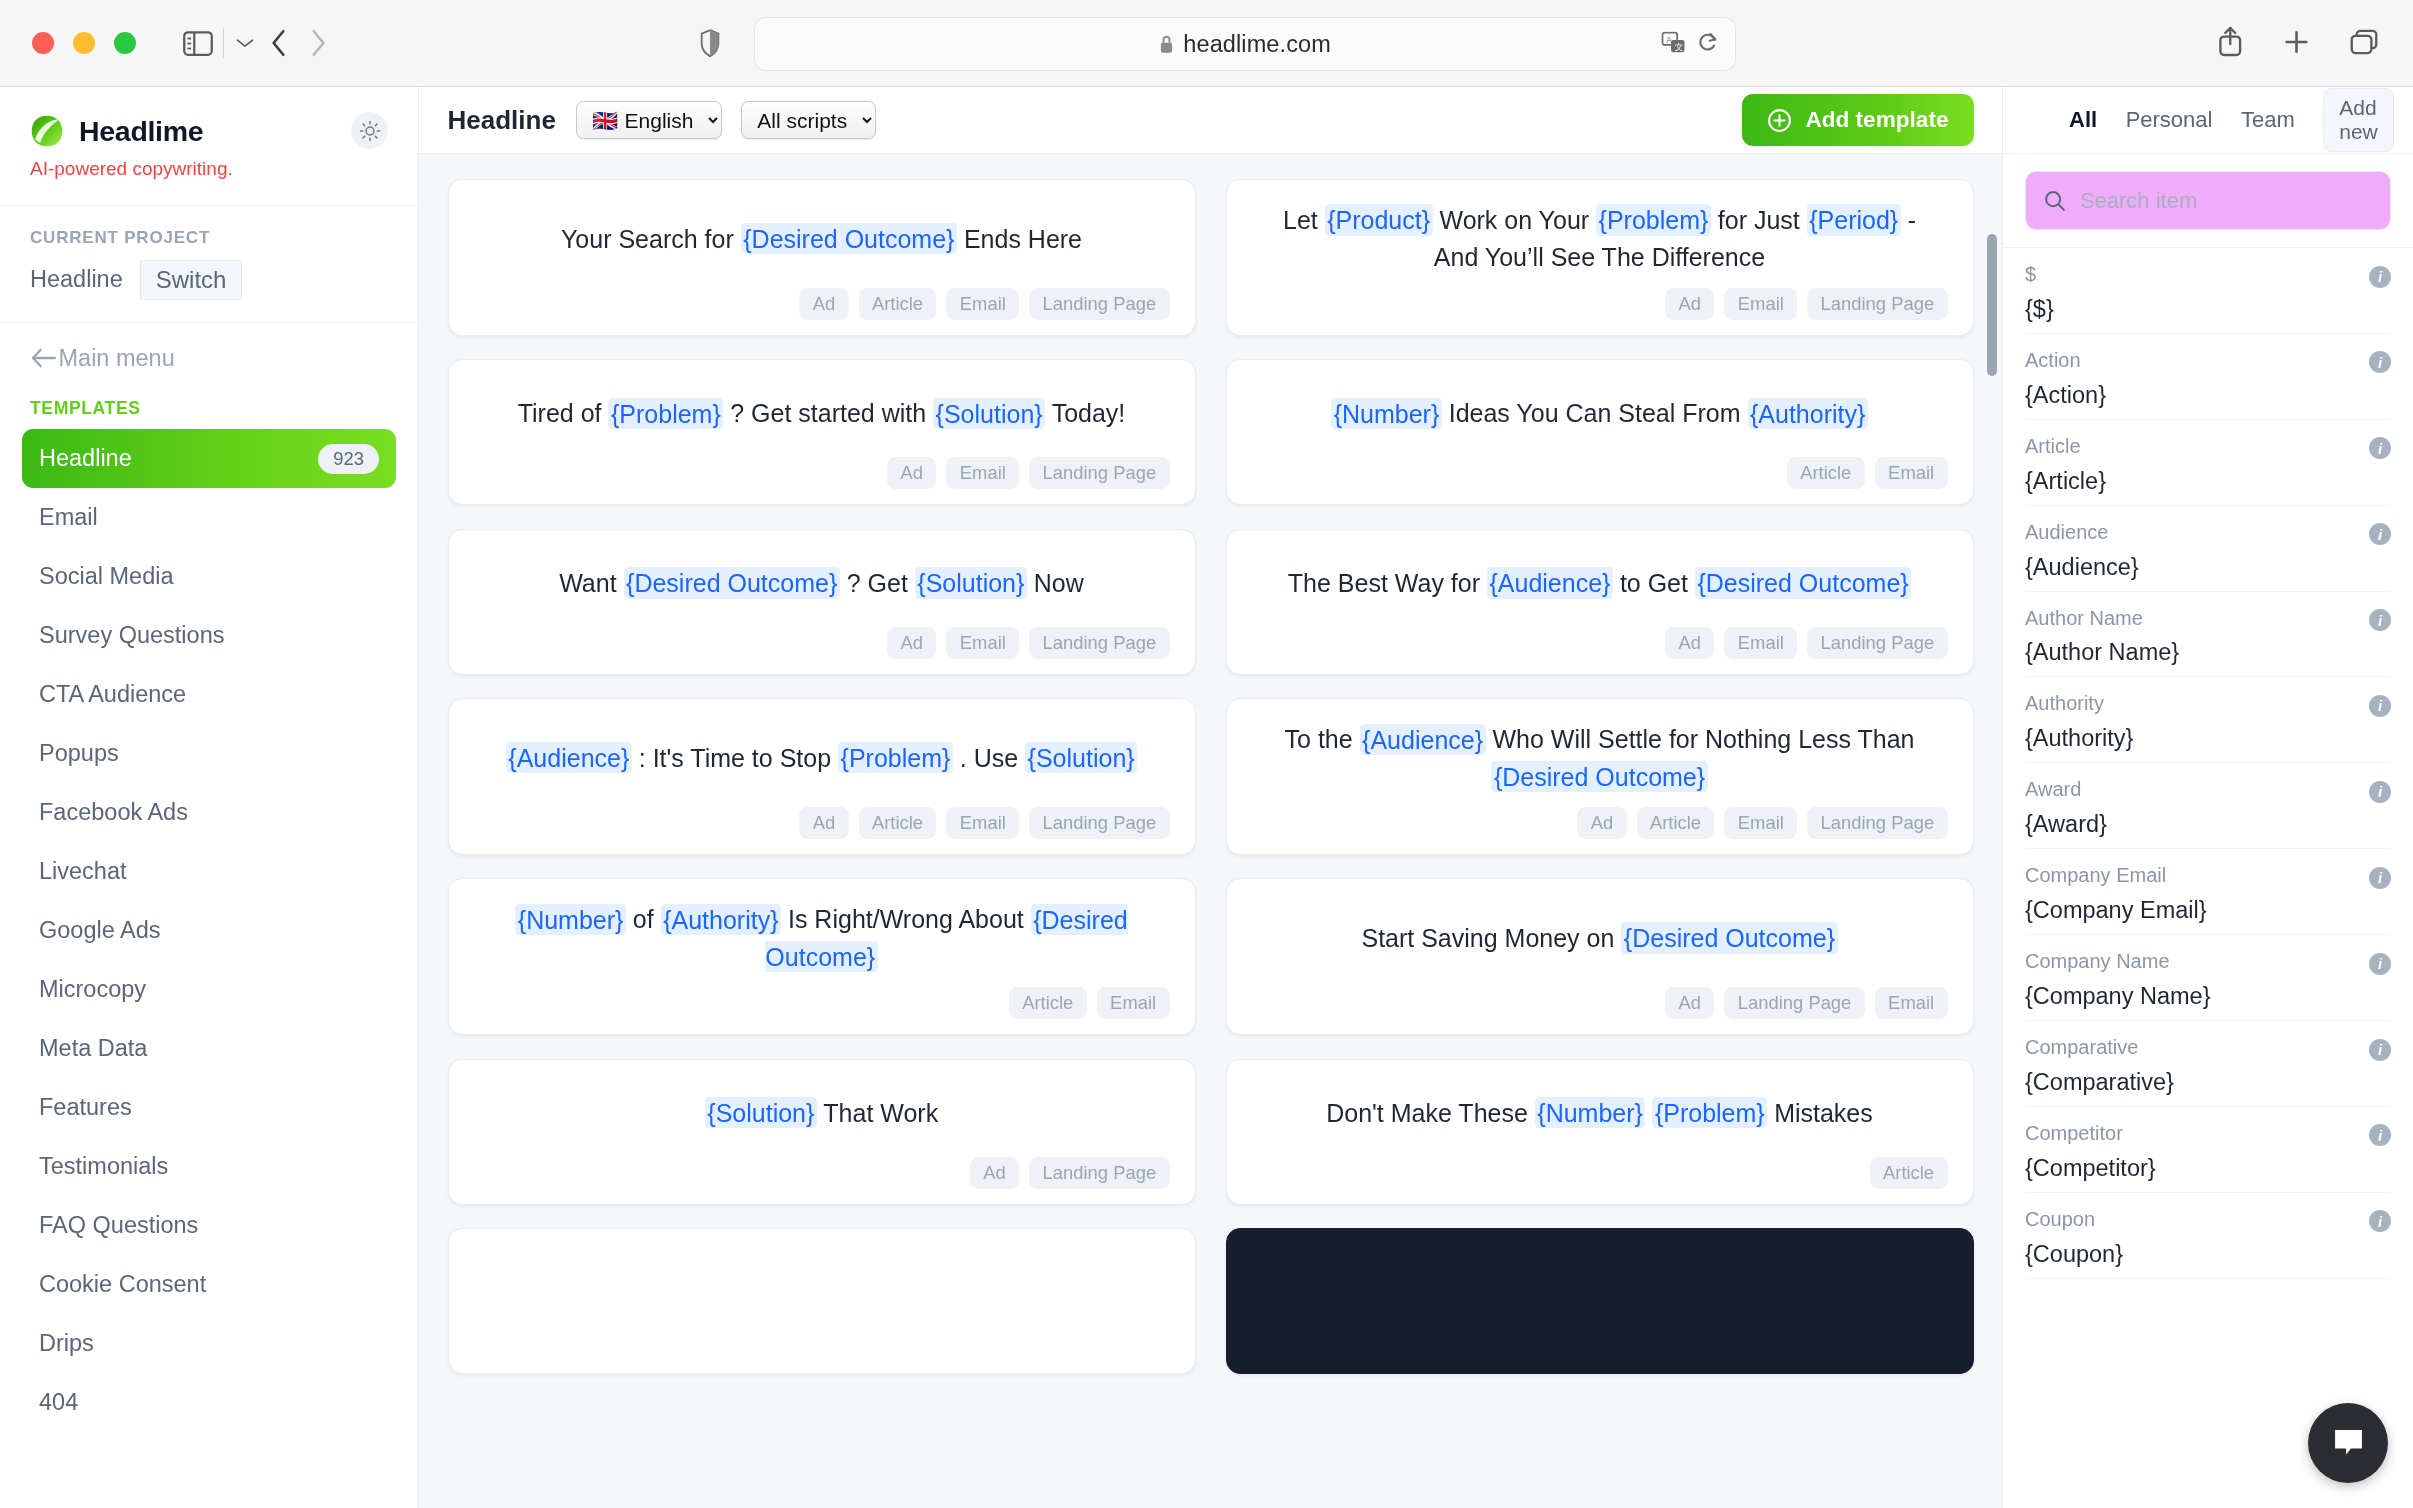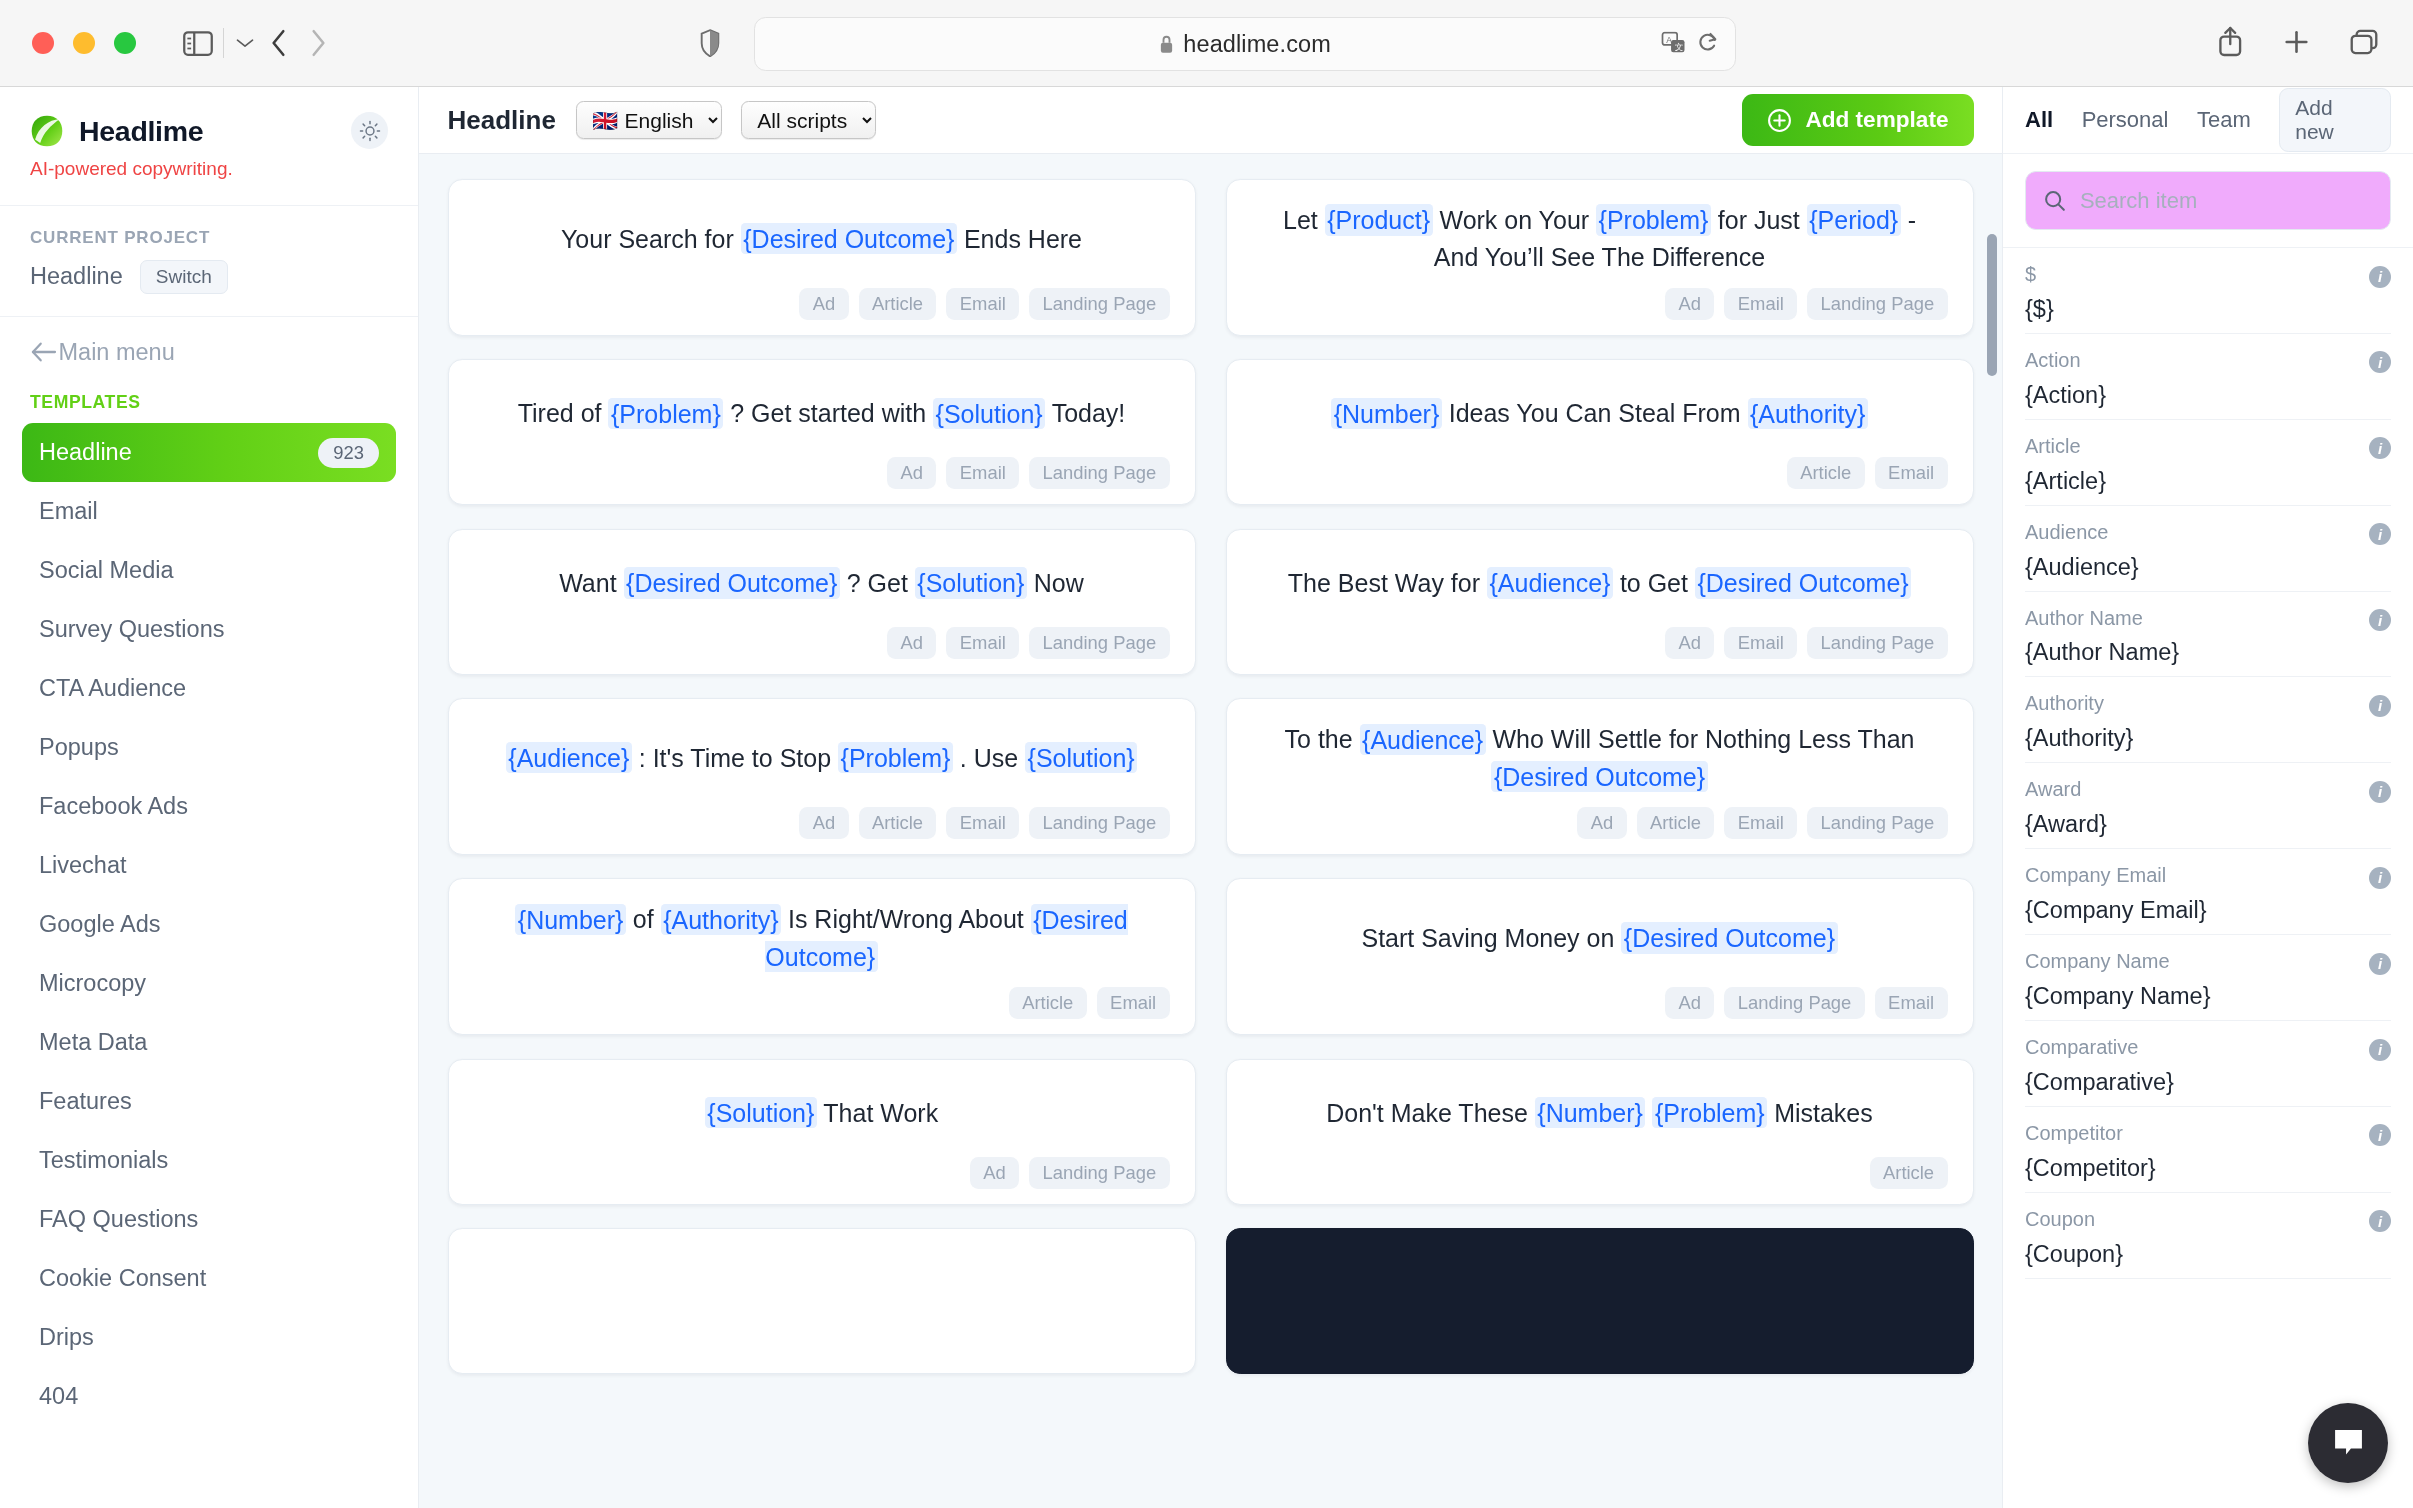--- a/index.html
+++ b/index.html
@@ -91,23 +91,23 @@
     padding: 22px 30px 22px 30px;
     border-bottom: 0.8px solid #eef1f5;
   }
   #project-label {
     font-size: 17px; font-weight: 700; color: #9aa5b4;
     letter-spacing: 0.8px;
   }
   #project-row { margin-top: 11.7px; display: flex; align-items: center; gap: 17px; }
   #project-name { font-size: 23.5px; color: #5b6676; }
   #project-switch {
-    font-size: 19px; color: #5b6676;
+    font-size: 24px; color: #5b6676;
     background: #f3f6fa; border: 0.8px solid #e4eaf1;
-    border-radius: 7px; padding: 5px 15px; cursor: pointer;
+    border-radius: 1px; padding: 5px 15px; cursor: pointer;
   }
 
   #main-menu-row {
     padding: 22px 30px 8.4px 30px;
     display: flex; align-items: center; cursor: pointer;
   }
   #main-menu-label { font-size: 23.5px; color: #9aa5b4; }
 
   #templates-heading {
     padding: 18.4px 30px 10px 30px;
@@ -216,21 +216,21 @@
     border-left: 0.8px solid #e9edf2;
     display: flex; flex-direction: column;
     overflow: hidden; position: relative;
   }
   #rp-tabs {
     height: 67px; display: flex; align-items: center;
     padding: 0 22px; gap: 28.5px;
     border-bottom: 0.8px solid #eef1f5;
   }
   .rp-tab { font-size: 22px; color: #5b6676; cursor: pointer; }
-  .rp-tab.active { color: #101828; font-weight: 700; }
+  .rp-tab.active { color: #101828; font-weight: 700; margin-left: 44px; }
   #rp-addnew {
     margin-left: auto;
     font-size: 21px; color: #5b6676;
     background: #f3f6fa; border: 0.8px solid #e4eaf1;
     border-radius: 9.2px; padding: 6.7px 15px; cursor: pointer;
   }
   #rp-search-wrap { padding: 17px 22px; border-bottom: 0.8px solid #eef1f5; }
   #rp-search {
     height: 59px; border: 0.8px solid #e4eaf1; border-radius: 11px;
     display: flex; align-items: center; padding: 0 17px; gap: 13.4px;

